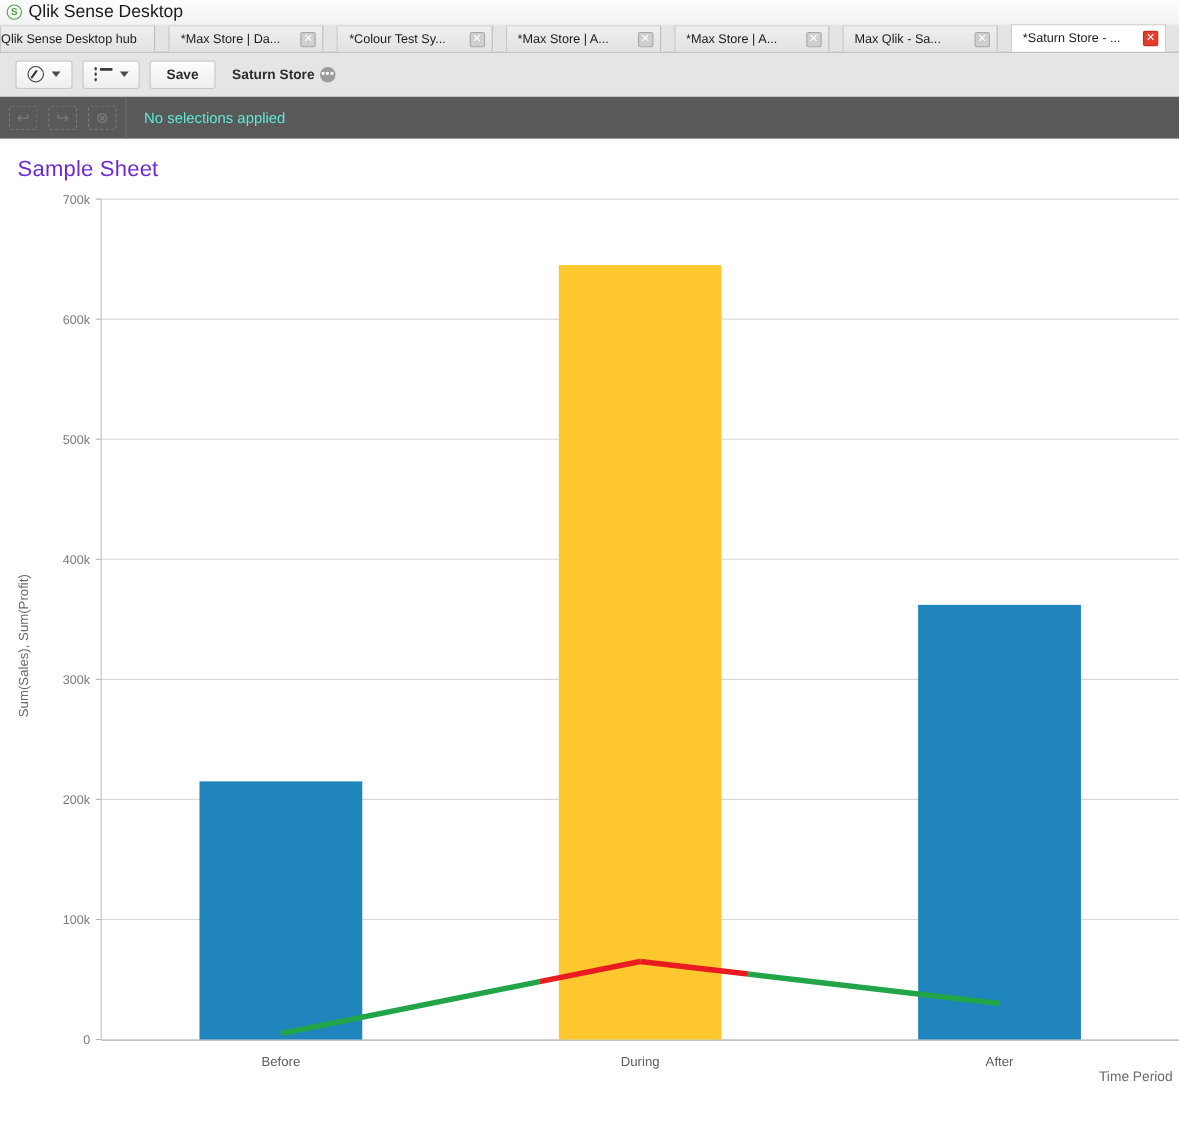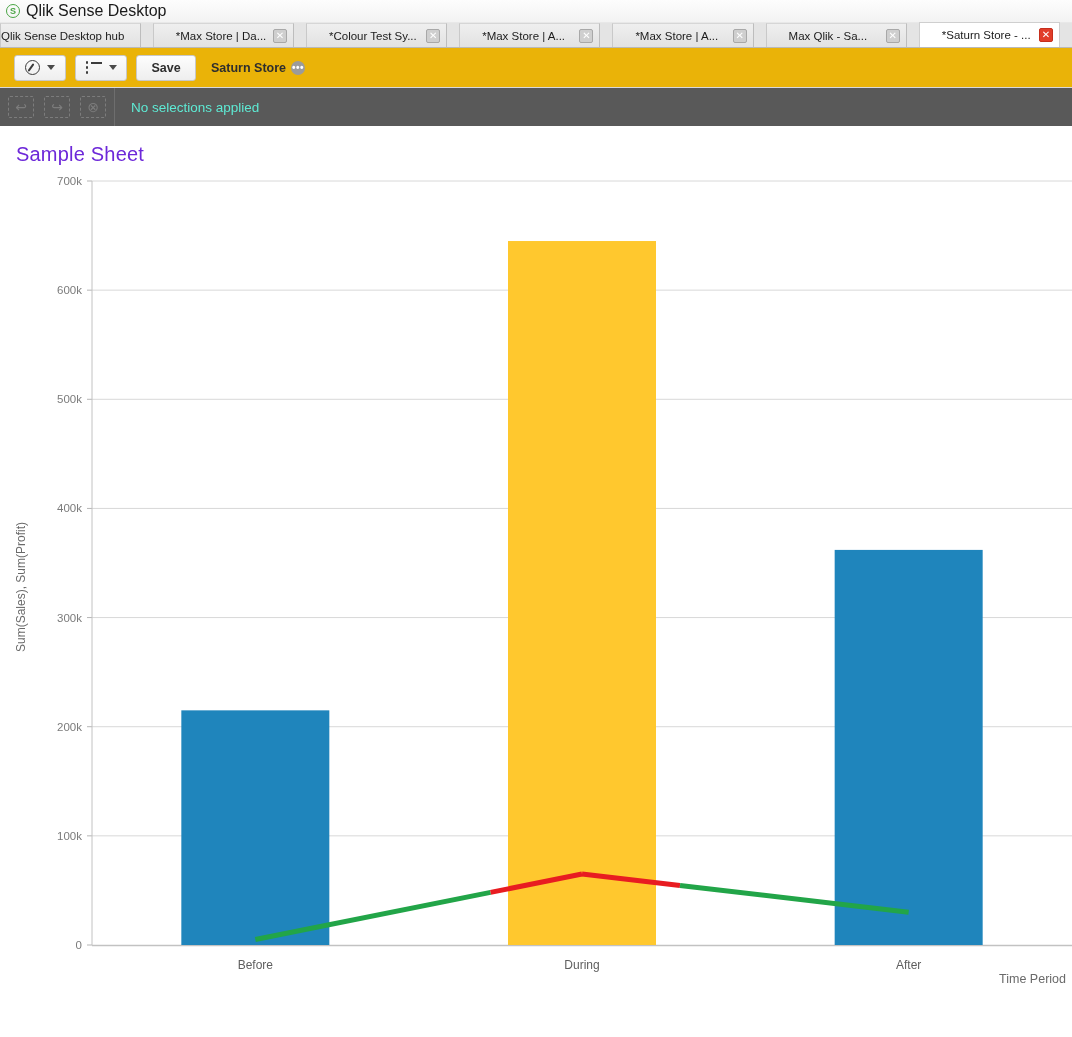--- a/index.html
+++ b/index.html
@@ -38,21 +38,21 @@
     gap:12px;
   }
   .tab{
     height:24px;
     display:flex;align-items:center;
     background:linear-gradient(to bottom,#efefef,#e2e2e2);
     border-left:1px solid #c9c9c9;
     border-right:1px solid #bdbdbd;
     border-top:1px solid #d6d6d6;
     box-sizing:border-box;
-    padding:0 6px 0 22px;
+    padding:0 6px 0 10px;
     font-size:11.5px;color:#1b1b1b;
     position:relative;
     white-space:nowrap;
     overflow:hidden;
   }
   .tab.first{width:148px;justify-content:center;padding:0;}
   .tab.mid{width:147px;}
   .tab.active{
     background:#ffffff;
     border-top:1px solid #cfcfcf;
@@ -69,21 +69,21 @@
     display:flex;align-items:center;justify-content:center;
     font-size:10px;line-height:1;color:#ffffff;
     box-sizing:border-box;
   }
   .tab.active .tab-close{background:#e13d29;border:1px solid #c62f1d;}
   .tab-filler{flex:1;background:#e4e4e4;height:24px;}
 
   
   .toolbar{
     height:40px;width:1072px;
-    background:#eab308;
+    background:#e5e5e5;
     border-bottom:1px solid #d9d9d9;
     display:flex;align-items:center;
     padding-left:14px;box-sizing:border-box;
   }
   .tb-btn{
     height:26px;
     background:linear-gradient(to bottom,#fdfdfd,#eeeeee);
     border:1px solid #c8c8c8;border-radius:3px;
     display:flex;align-items:center;justify-content:center;
     box-sizing:border-box;

